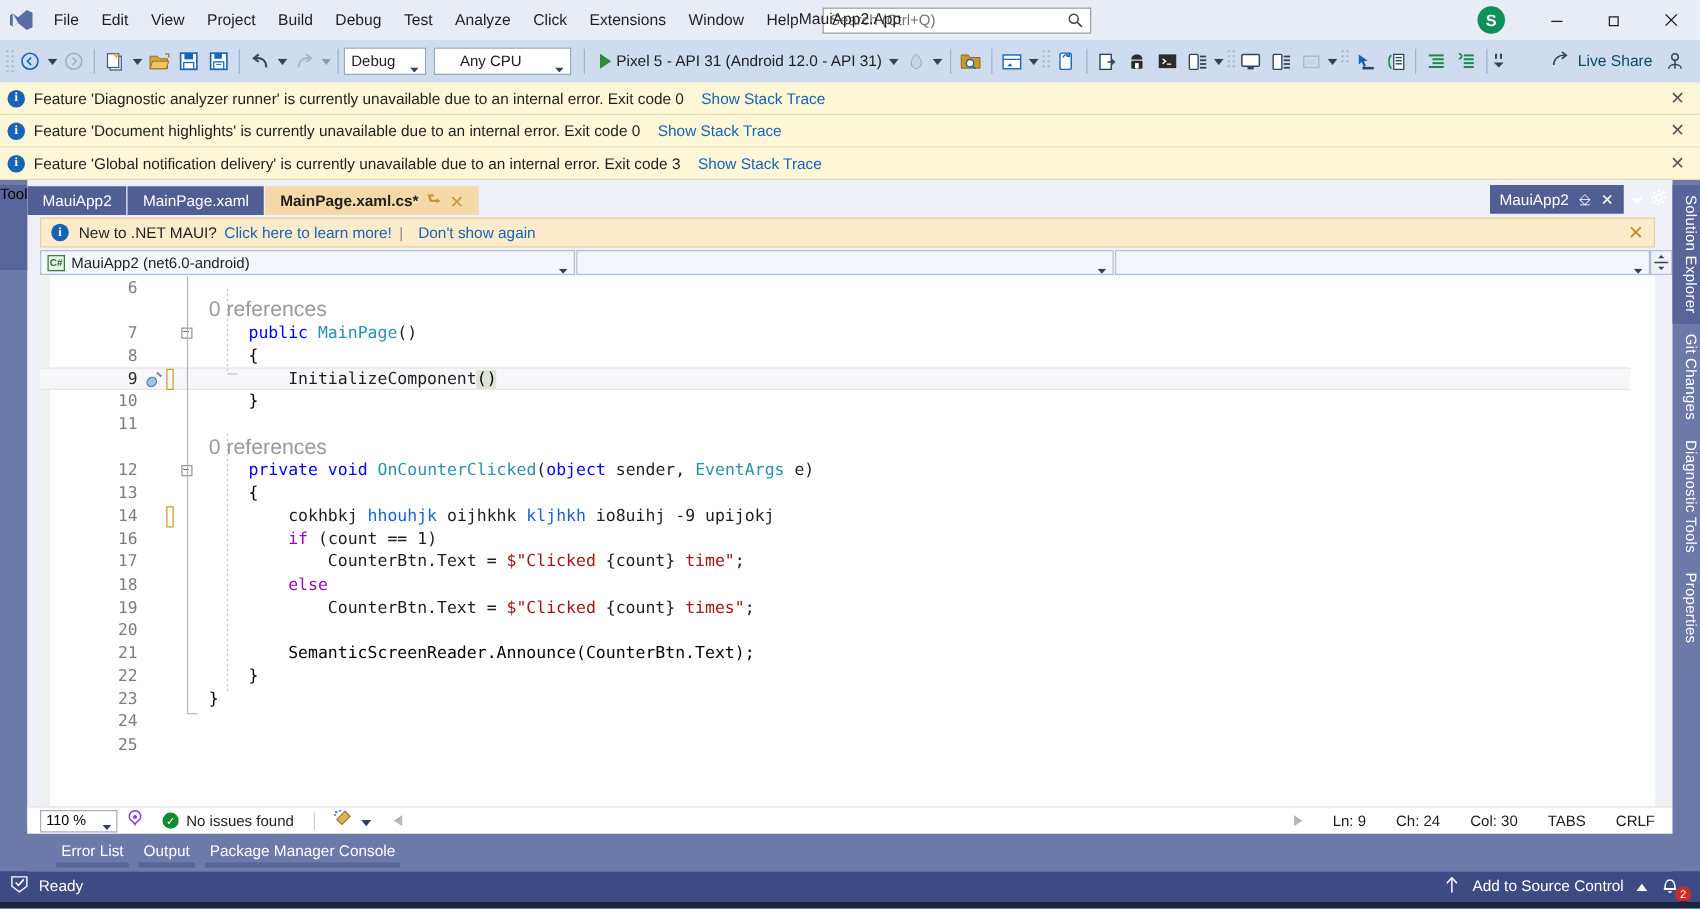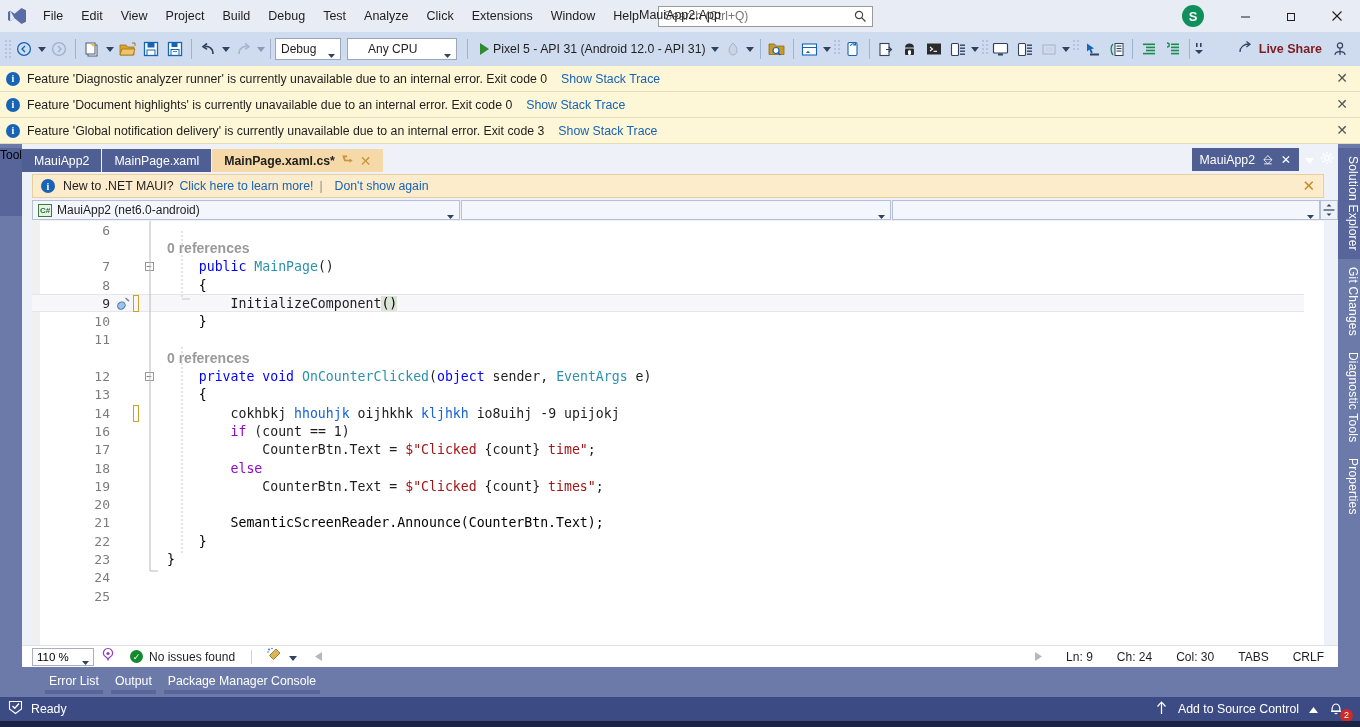--- a/index.html
+++ b/index.html
@@ -58,21 +58,21 @@
   .combo {
     height: 22px; background: #ffffff; border: 1px solid #9aa7b8; display: flex;
     align-items: center; font-size: 12px; color: #1e1e1e; padding-left: 5px; position: relative;
   }
   .combo .carat { position: absolute; right: 5px; top: 8px; }
   .combo-debug { width: 66px; margin-right: 6px; }
   .combo-cpu { width: 110px; margin-right: 6px; padding-left: 20px; }
   .run-target { display: flex; align-items: center; height: 26px; padding: 0 4px; }
   .run-target span { font-size: 12.3px; color: #1e1e1e; margin-left: 4px; }
   .tri-green { width: 0; height: 0; border-left: 9px solid #2e8b30; border-top: 6px solid transparent; border-bottom: 6px solid transparent; }
-  .live-share { display: flex; align-items: center; gap: 5px; font-size: 12.5px; color: #7f1d1d; padding: 3px 6px; margin-left: auto; font-weight: bold; }
+  .live-share { display: flex; align-items: center; gap: 5px; font-size: 12.5px; color: #0c4a6e; padding: 3px 6px; margin-left: auto; }
 
   
   .infobars { position: absolute; top: 66px; left: 0; width: 1360px; }
   .infobar {
     height: 26px; background: #fdf6d7; border-bottom: 1px solid #e5ddb8;
     display: flex; align-items: center; padding-left: 6px; position: relative;
   }
   .infobar .txt { font-size: 12.3px; color: #1e1e1e; margin-left: 7px; }
   .infobar .lnk { font-size: 12.3px; color: #1763b5; margin-left: 14px; cursor: pointer; }
   .infobar .x { position: absolute; right: 12px; top: 4px; color: #555; font-size: 14px; cursor: pointer; }
@@ -163,21 +163,21 @@
   .glyphcol { width: 18px; flex: 0 0 18px; display: flex; align-items: center; justify-content: center; }
   .changebar { width: 6px; height: 17px; flex: 0 0 6px; margin-left: 1px; }
   .changebar.mod { border: 1.5px solid #c8a02a; }
   .foldcol { width: 20px; flex: 0 0 20px; display: flex; align-items: center; justify-content: center; position: relative; }
   .fold-box {
     width: 9px; height: 9px; border: 1px solid #999; background: #fff;
     display: flex; align-items: center; justify-content: center;
     font-size: 9px; line-height: 7px; color: #555; font-family: "DejaVu Sans Mono", monospace;
   }
   .ctext { padding-left: 8px; }
-  .ref-lens { color: #9a9a9a; font-family: "Liberation Sans", sans-serif; font-size: 14px; font-weight: bold; }
+  .ref-lens { color: #9a9a9a; font-family: "Liberation Sans", sans-serif; font-size: 17px; }
 
   
   .kw { color: #0000ff; }
   .kwc { color: #8f08c4; }
   .typ { color: #2b91af; }
   .str { color: #a31515; }
   .num { color: #1e1e1e; }
   .pln { color: #1e1e1e; }
   .idb { color: #1763d6; }
   .sel-paren { background: #dce5d5; }

